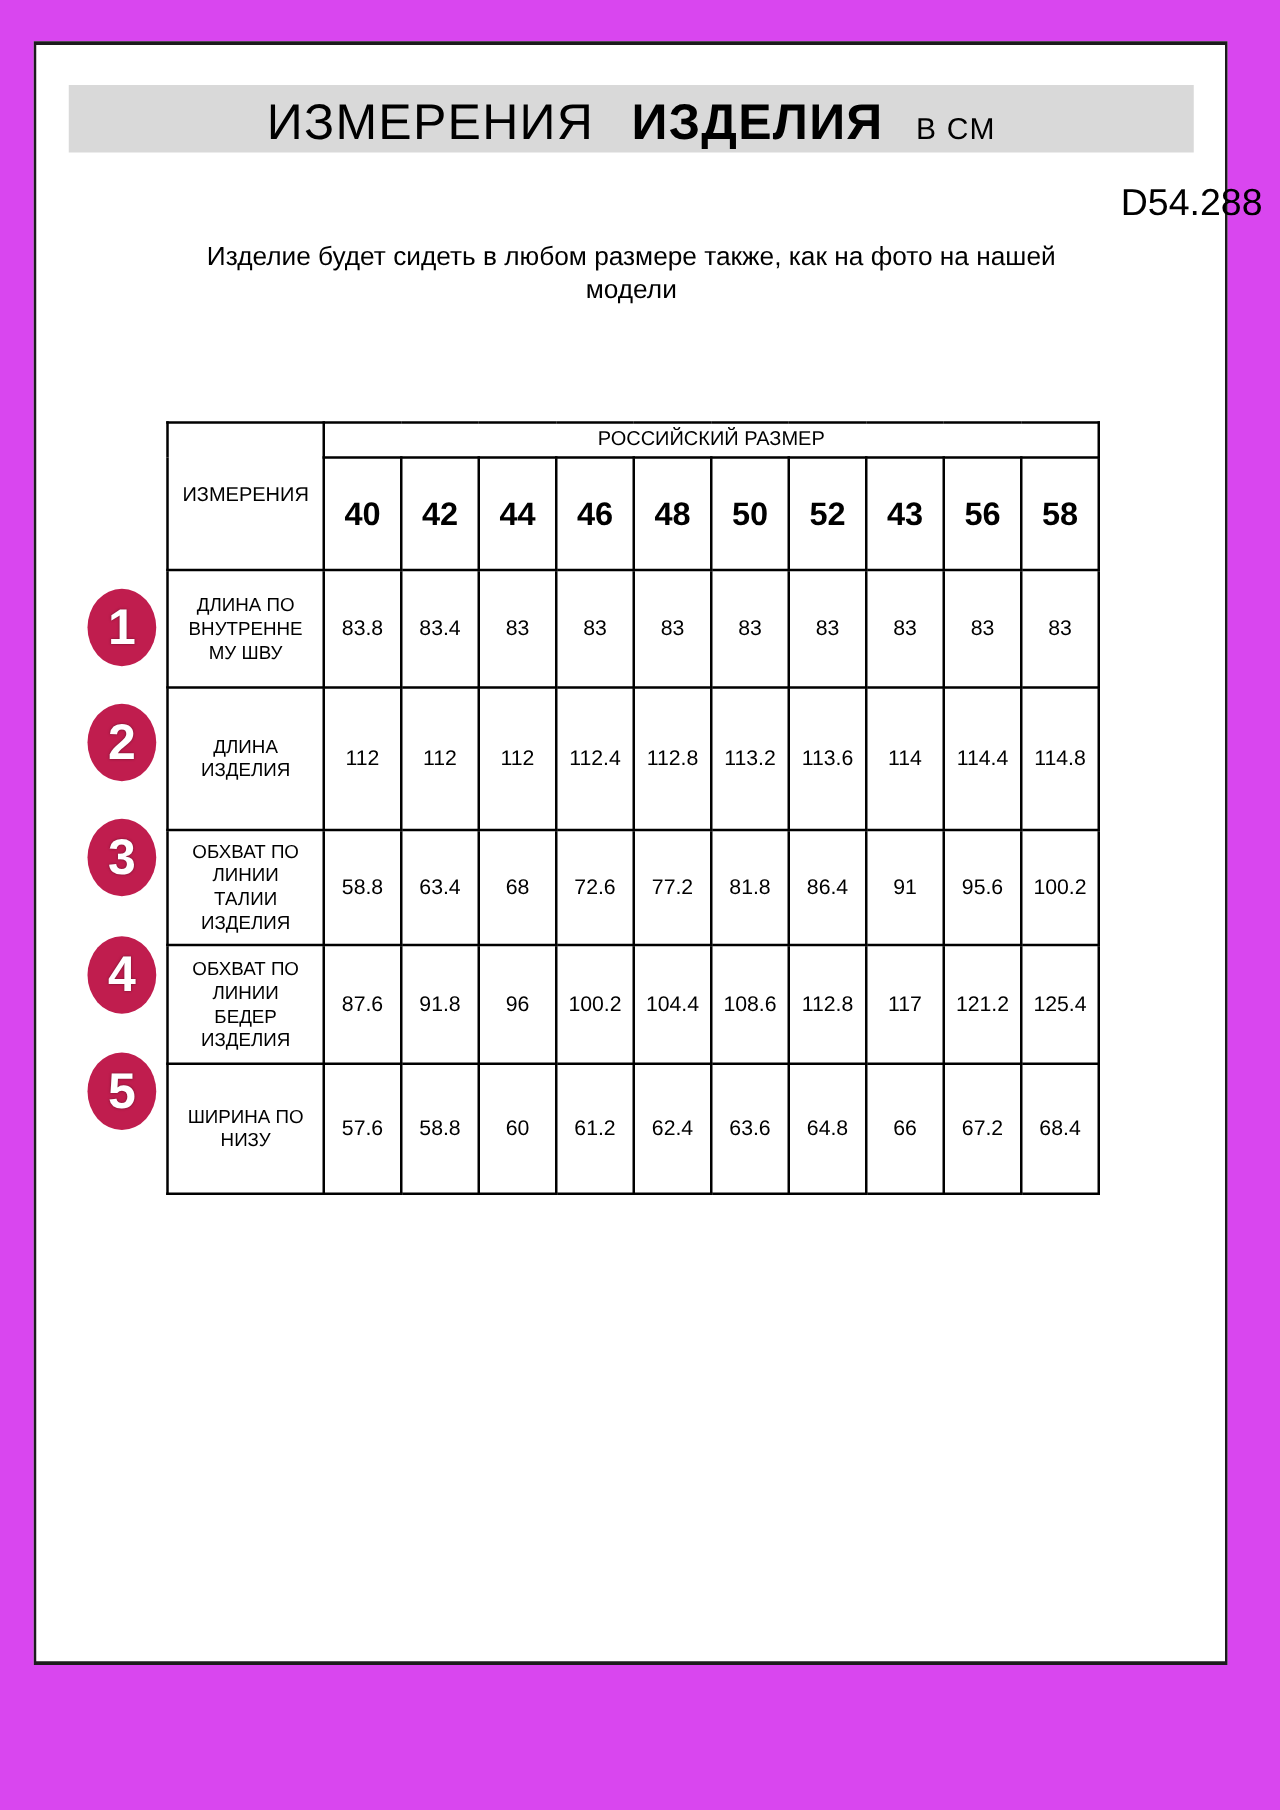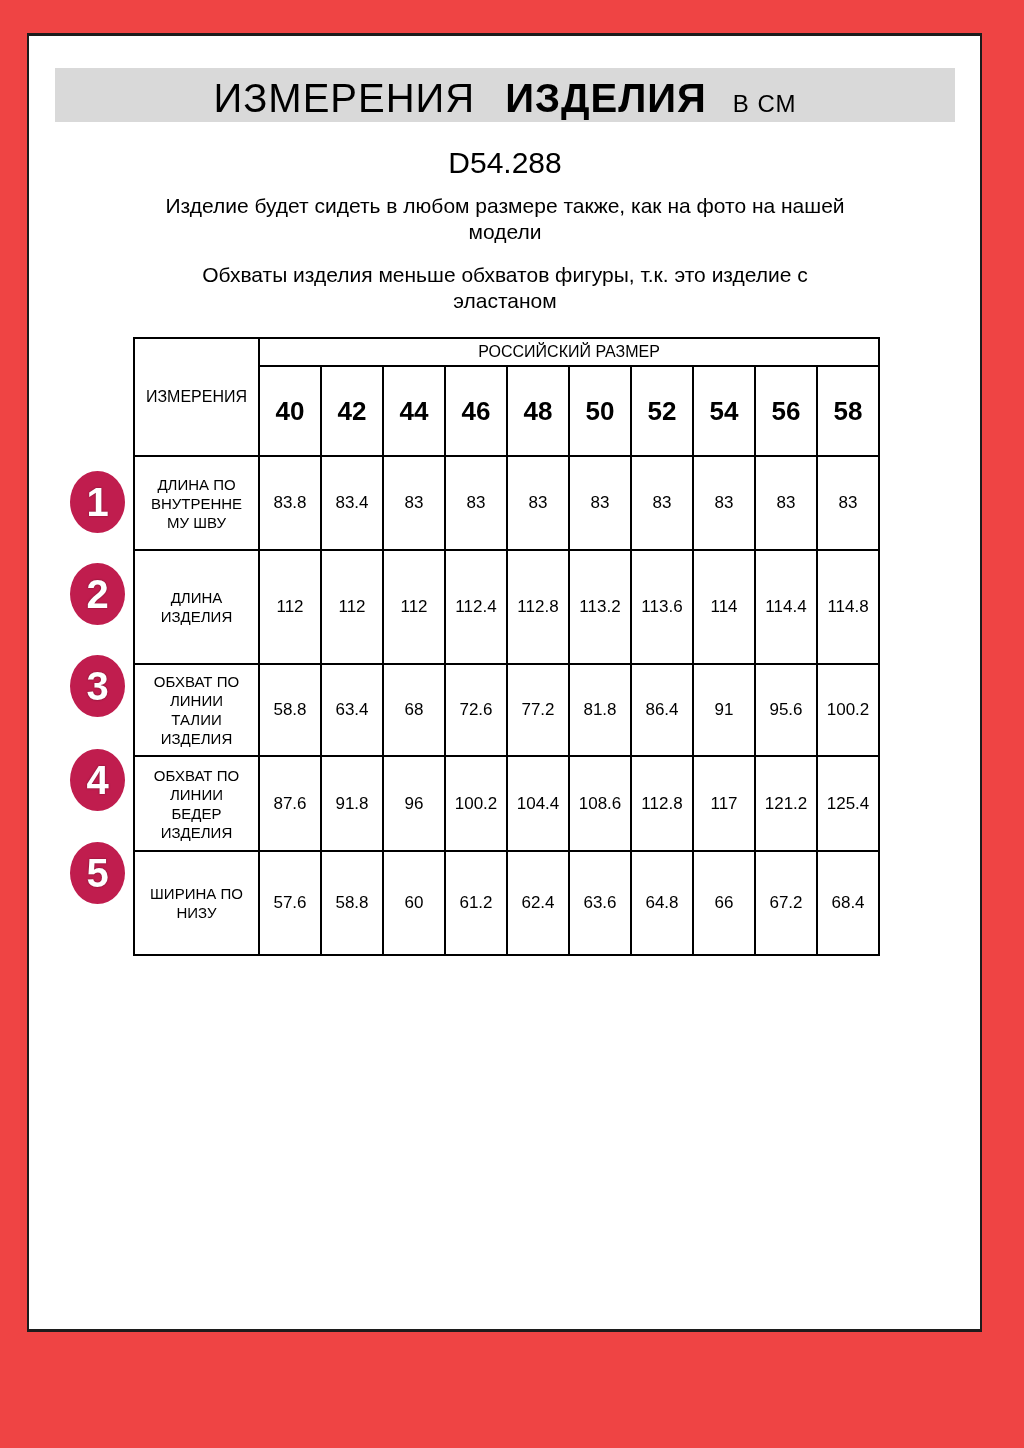--- a/index.html
+++ b/index.html
@@ -3,21 +3,21 @@
 <meta charset="utf-8">
 <style>
   * { margin: 0; padding: 0; box-sizing: border-box; }
   html, body { background: #ffffff; }
   body { font-family: "Liberation Sans", sans-serif; color: #000; }
 
   .page {
     position: relative;
     width: 1024px;
     height: 1448px;
-    background: #ef4444;
+    background: #d946ef;
     overflow: hidden;
   }
 
   .border-box {
     position: absolute;
     left: 27px; top: 33px;
     width: 955px; height: 1299px;
     border-top: 3px solid #1c1c1c;
     border-bottom: 3px solid #1c1c1c;
     border-left: 2px solid #1c1c1c;
@@ -35,21 +35,21 @@
     justify-content: center;
     padding-top: 8px;
   }
   .banner .t-reg  { font-size: 40px; font-weight: 400; letter-spacing: 1px; }
   .banner .t-bold { font-size: 40px; font-weight: 700; letter-spacing: 1px; margin-left: 30px; }
   .banner .t-unit { font-size: 24px; font-weight: 400; letter-spacing: 1px; margin-left: 26px; }
 
   .product-code {
     position: absolute;
     left: 0; top: 146px; width: 1010px;
-    text-align: center;
+    text-align: right;
     font-size: 30px;
     font-weight: 400;
   }
 
   .note {
     position: absolute;
     left: 0; width: 1010px;
     text-align: center;
     font-size: 21px;
     line-height: 26px;
@@ -118,22 +118,20 @@
   <div class="banner">
     <span class="t-reg">ИЗМЕРЕНИЯ</span>
     <span class="t-bold">ИЗДЕЛИЯ</span>
     <span class="t-unit">В СМ</span>
   </div>
 
   <div class="product-code">D54.288</div>
 
   <div class="note note-1">Изделие будет сидеть в любом размере также, как на фото на нашей
 модели</div>
-  <div class="note note-2">Обхваты изделия меньше обхватов фигуры, т.к. это изделие с
-эластаном</div>
 
   <table class="size-table">
     <colgroup>
       <col class="c0">
       <col class="cs">
         <col class="cs">
         <col class="cs">
         <col class="cs">
         <col class="cs">
       <col class="cs">
@@ -148,21 +146,21 @@
         <td class="group" colspan="10">РОССИЙСКИЙ РАЗМЕР</td>
       </tr>
       <tr class="r-sizes">
         <td class="size">40</td>
         <td class="size">42</td>
         <td class="size">44</td>
         <td class="size">46</td>
         <td class="size">48</td>
         <td class="size">50</td>
         <td class="size">52</td>
-        <td class="size">54</td>
+        <td class="size">43</td>
         <td class="size">56</td>
         <td class="size">58</td>
       </tr>
 
       <tr class="rh-1">
         <td class="lbl">ДЛИНА ПО
 ВНУТРЕННЕ
 МУ ШВУ</td>
         <td class="val">83.8</td>
         <td class="val">83.4</td>

